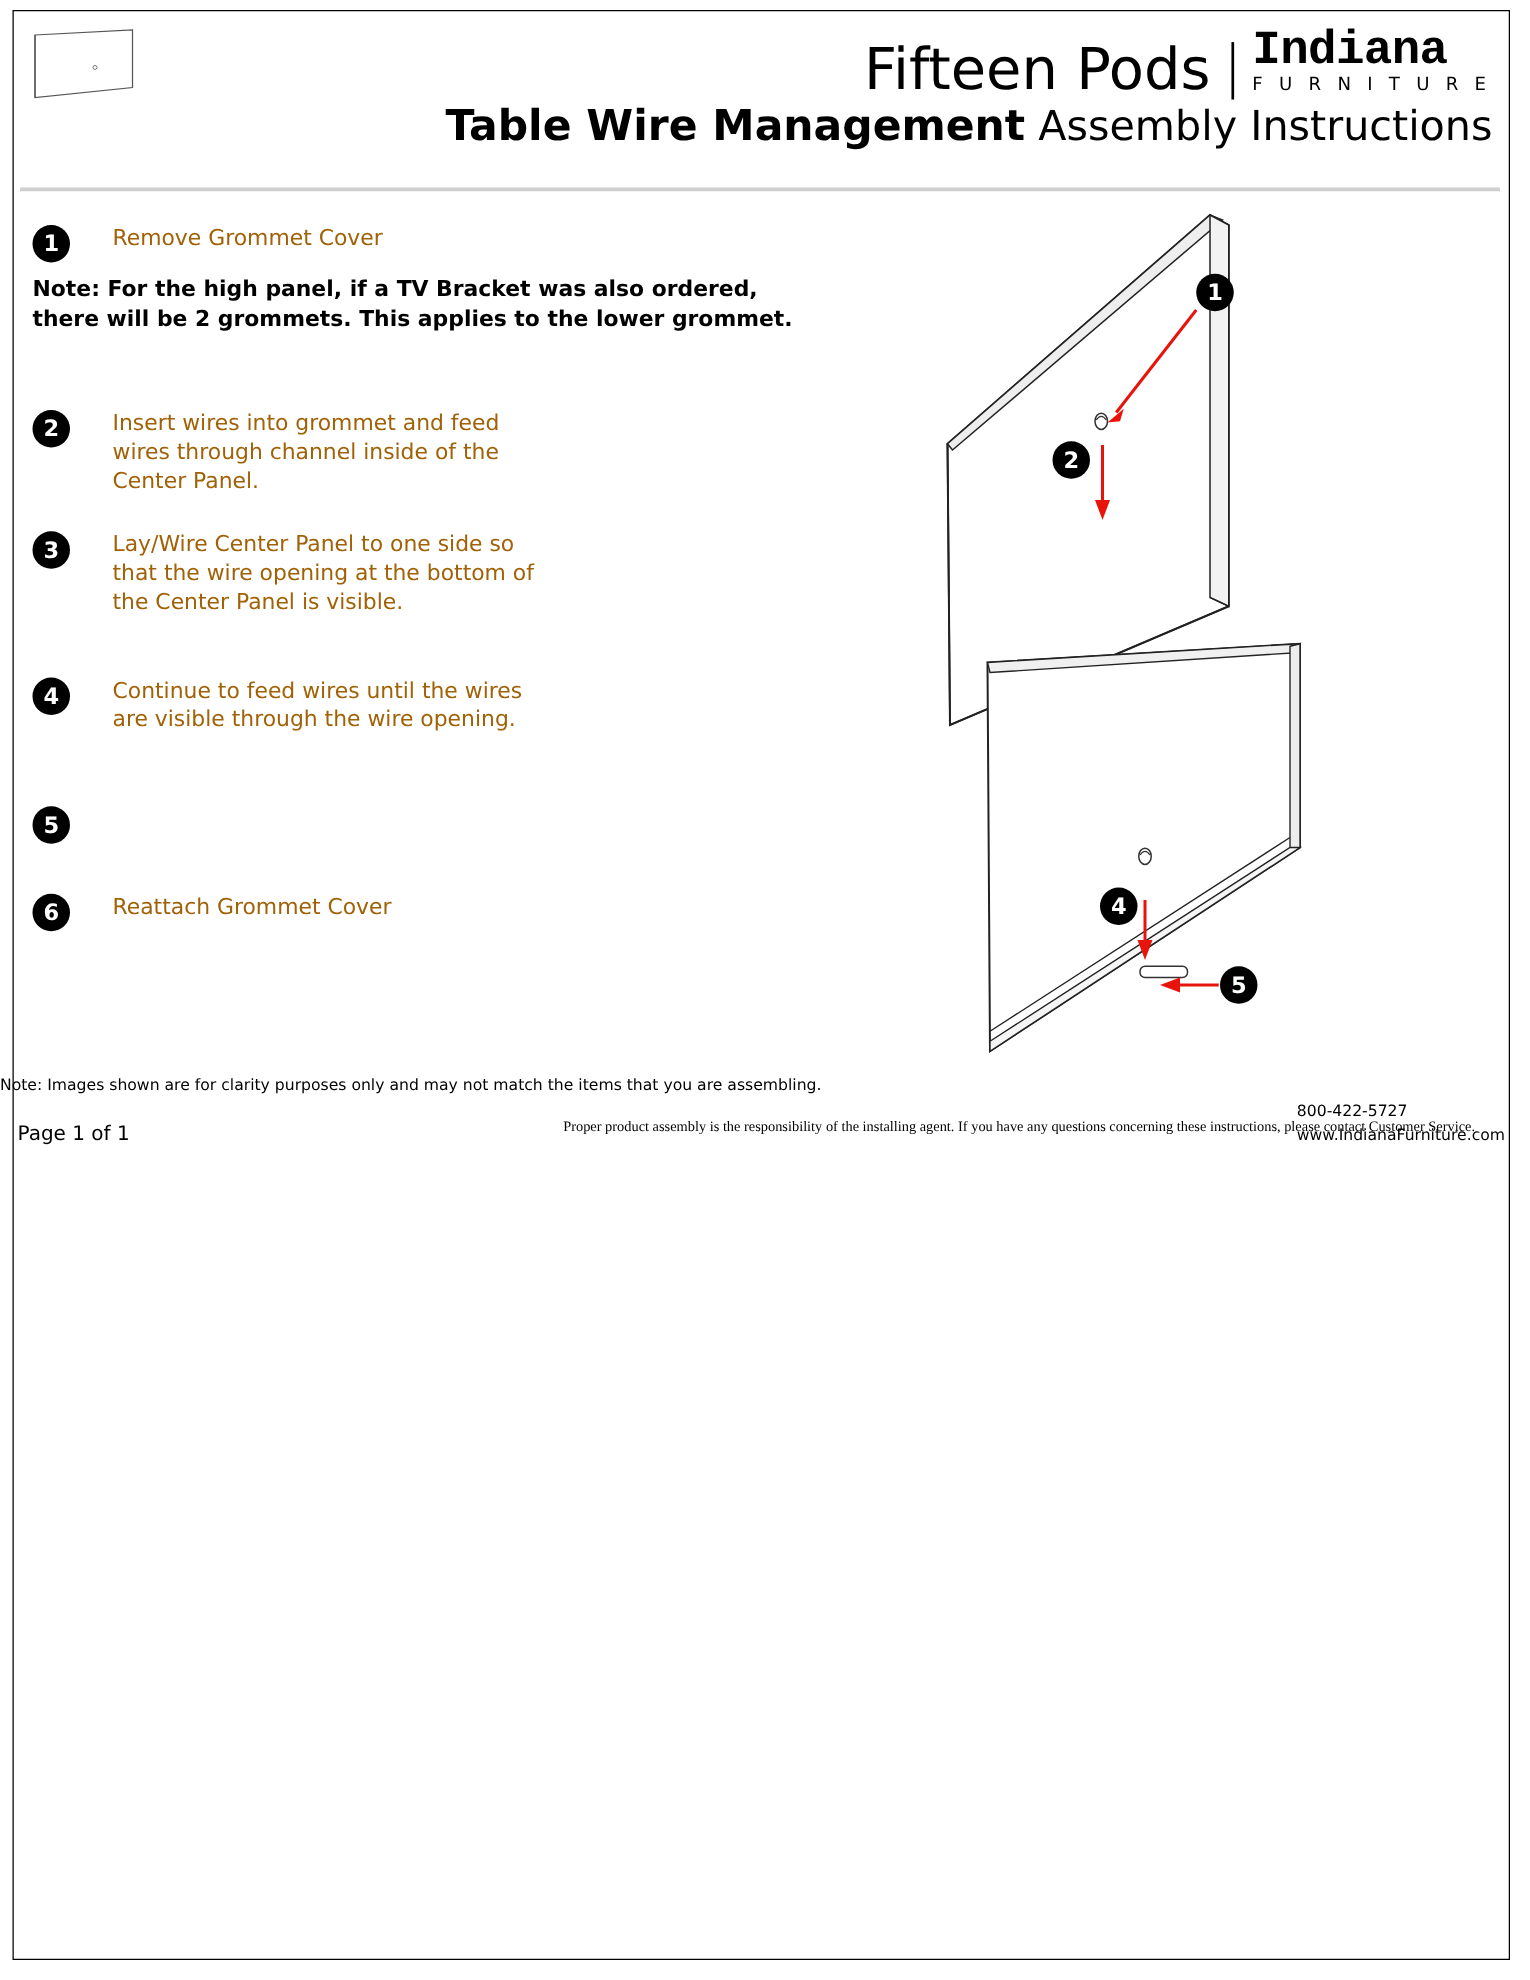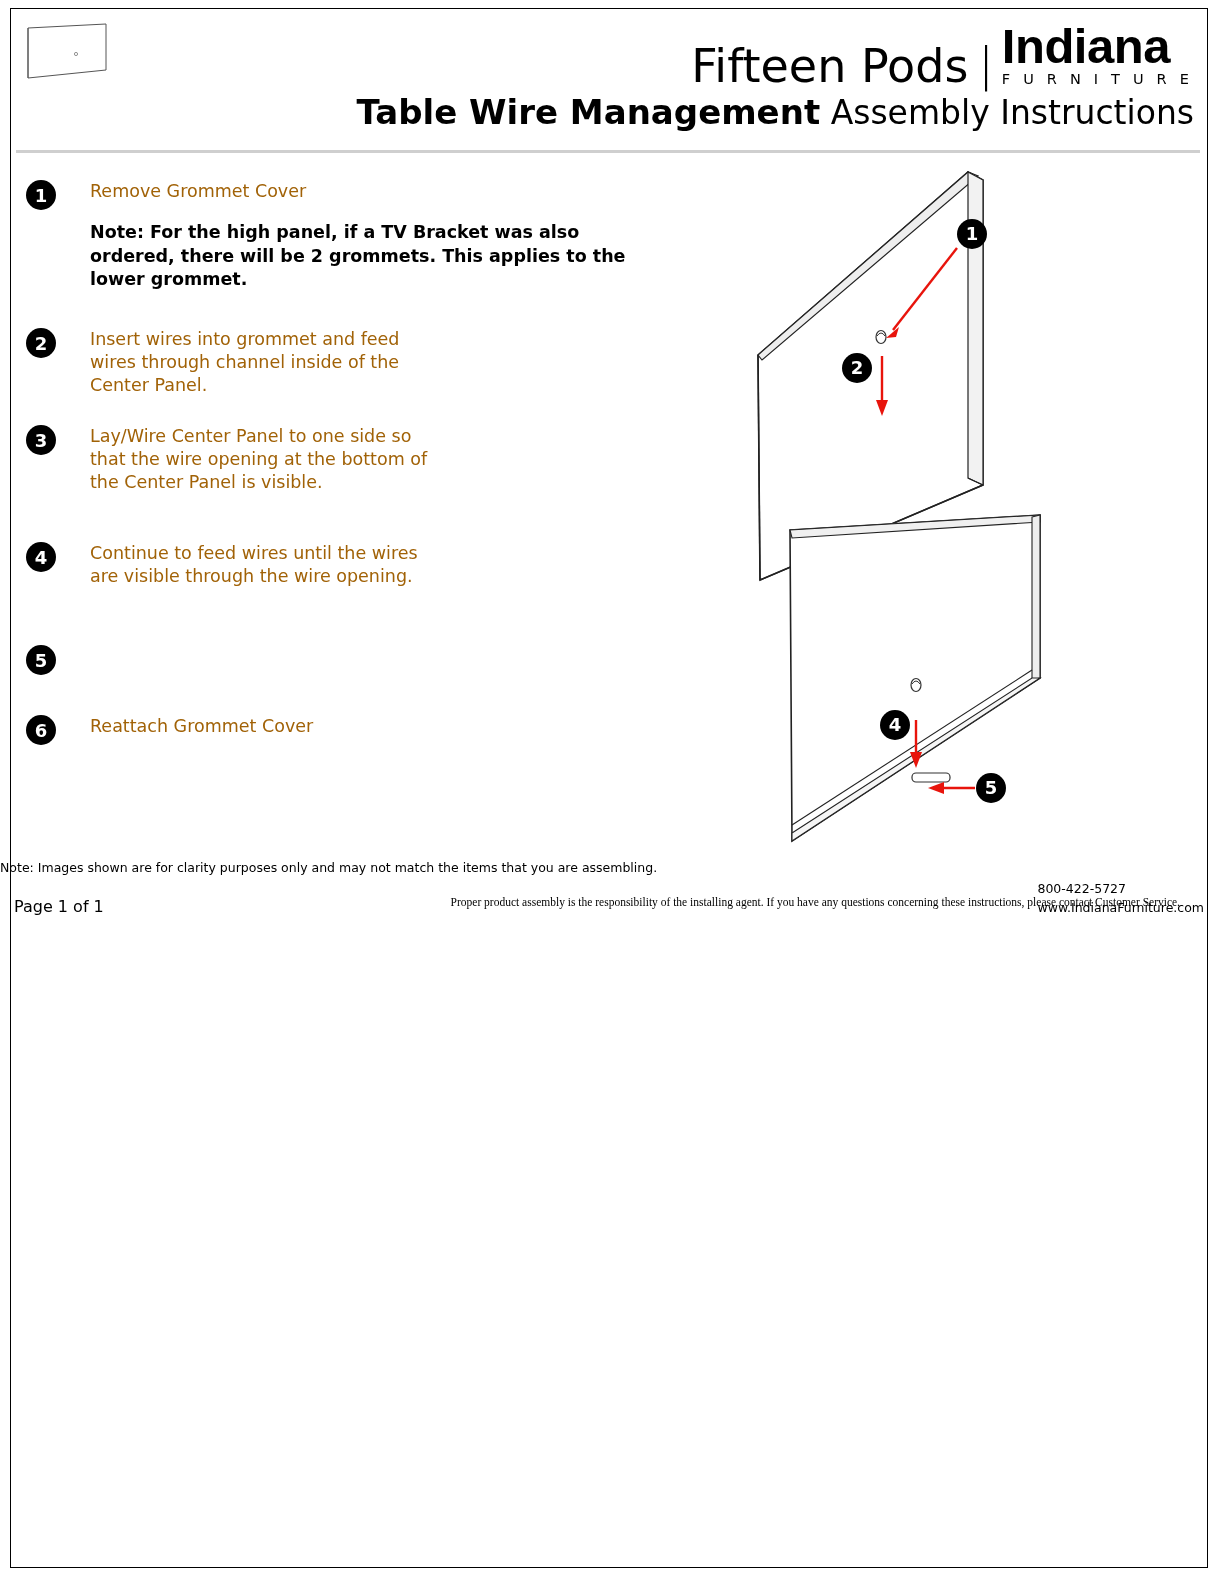--- a/index.html
+++ b/index.html
@@ -74,22 +74,22 @@
     padding-right: 8px;
     position: relative;
     top: -2px;
   }
   .brand-box {
     text-align: left;
     line-height: 1;
     padding-bottom: 2px;
   }
   .brand-name {
-    font-family: Liberation Sans, sans-serif;
-    font-size: 49px;
+    font-family: Liberation Mono, monospace;
+    font-size: 38px;
     font-weight: 700;
     letter-spacing: -0.5px;
     display: block;
   }
   .brand-sub {
     font-family: "DejaVu Sans", sans-serif;
     font-size: 14.5px;
     letter-spacing: 4.2px;
     display: block;
     text-align: left;
@@ -145,21 +145,20 @@
     font-family: "DejaVu Sans", sans-serif;
   }
   .step-text {
     margin-left: 64px;
     font-size: 17.5px;
     line-height: 1.32;
     font-family: "DejaVu Sans", sans-serif;
     color: #a16207;
   }
   .note-text {
-    margin-left: 64px;
     margin-top: 18px;
     font-size: 17.5px;
     font-weight: 700;
     line-height: 1.35;
     font-family: "DejaVu Sans", sans-serif;
   }
 
   
   #step1 { position:absolute; left:0; top:0; width:620px; }
   #step2 { position:absolute; left:0; top:148px; width:620px; }

